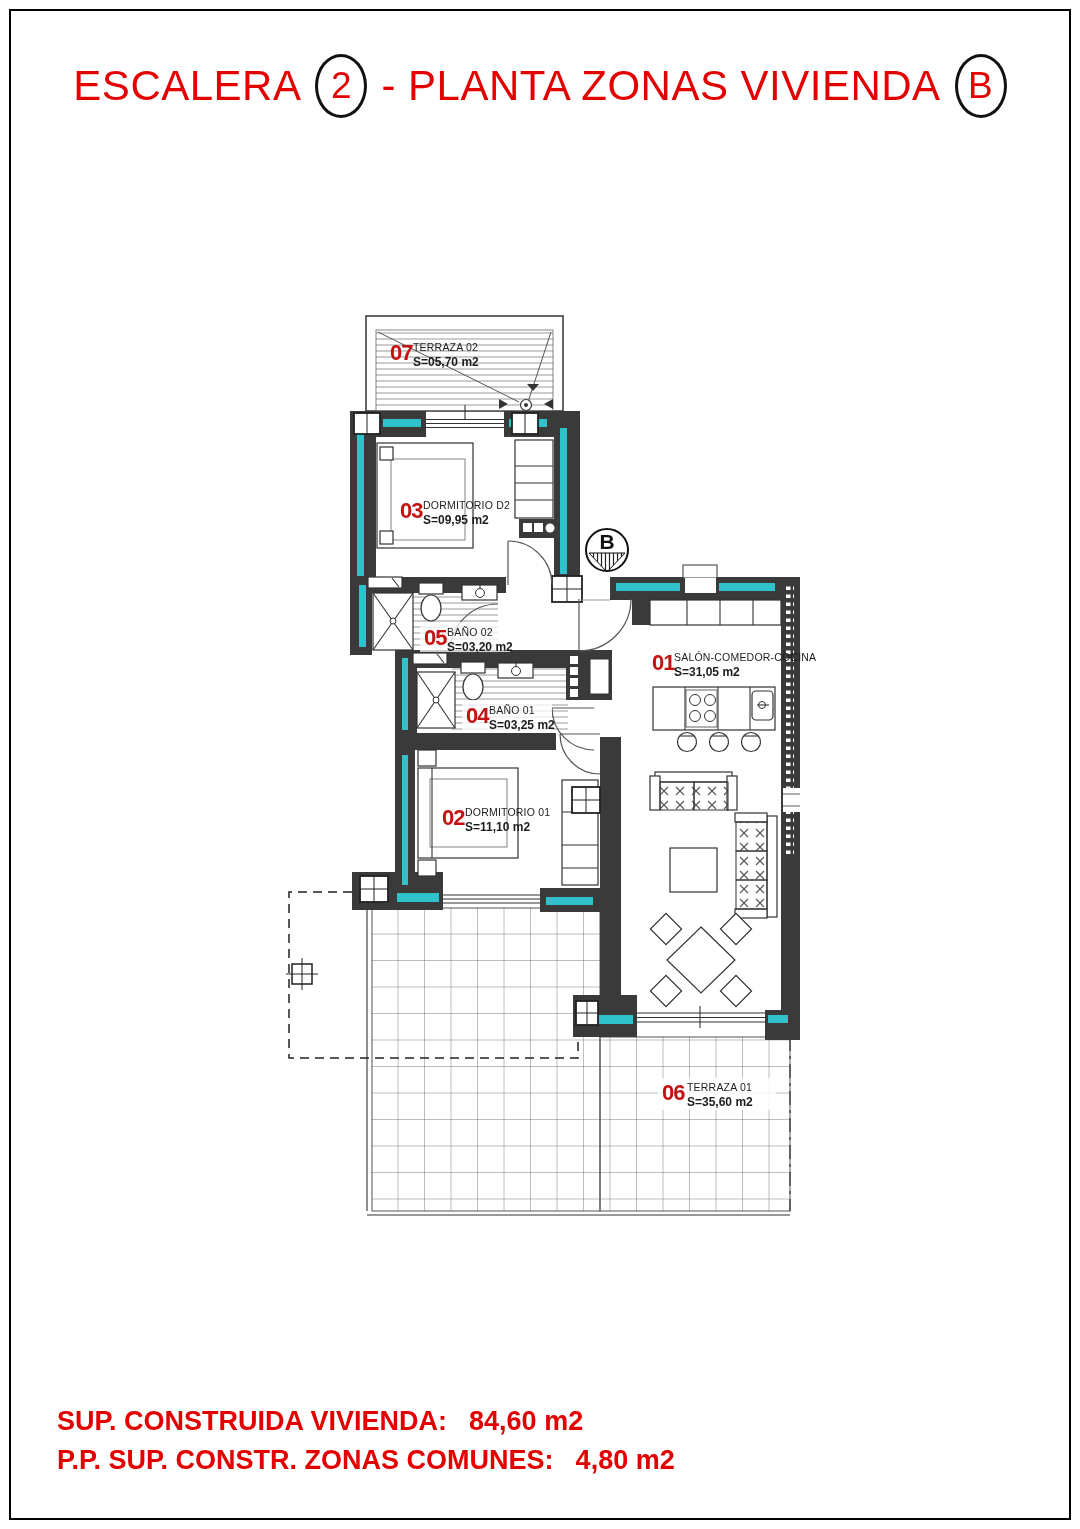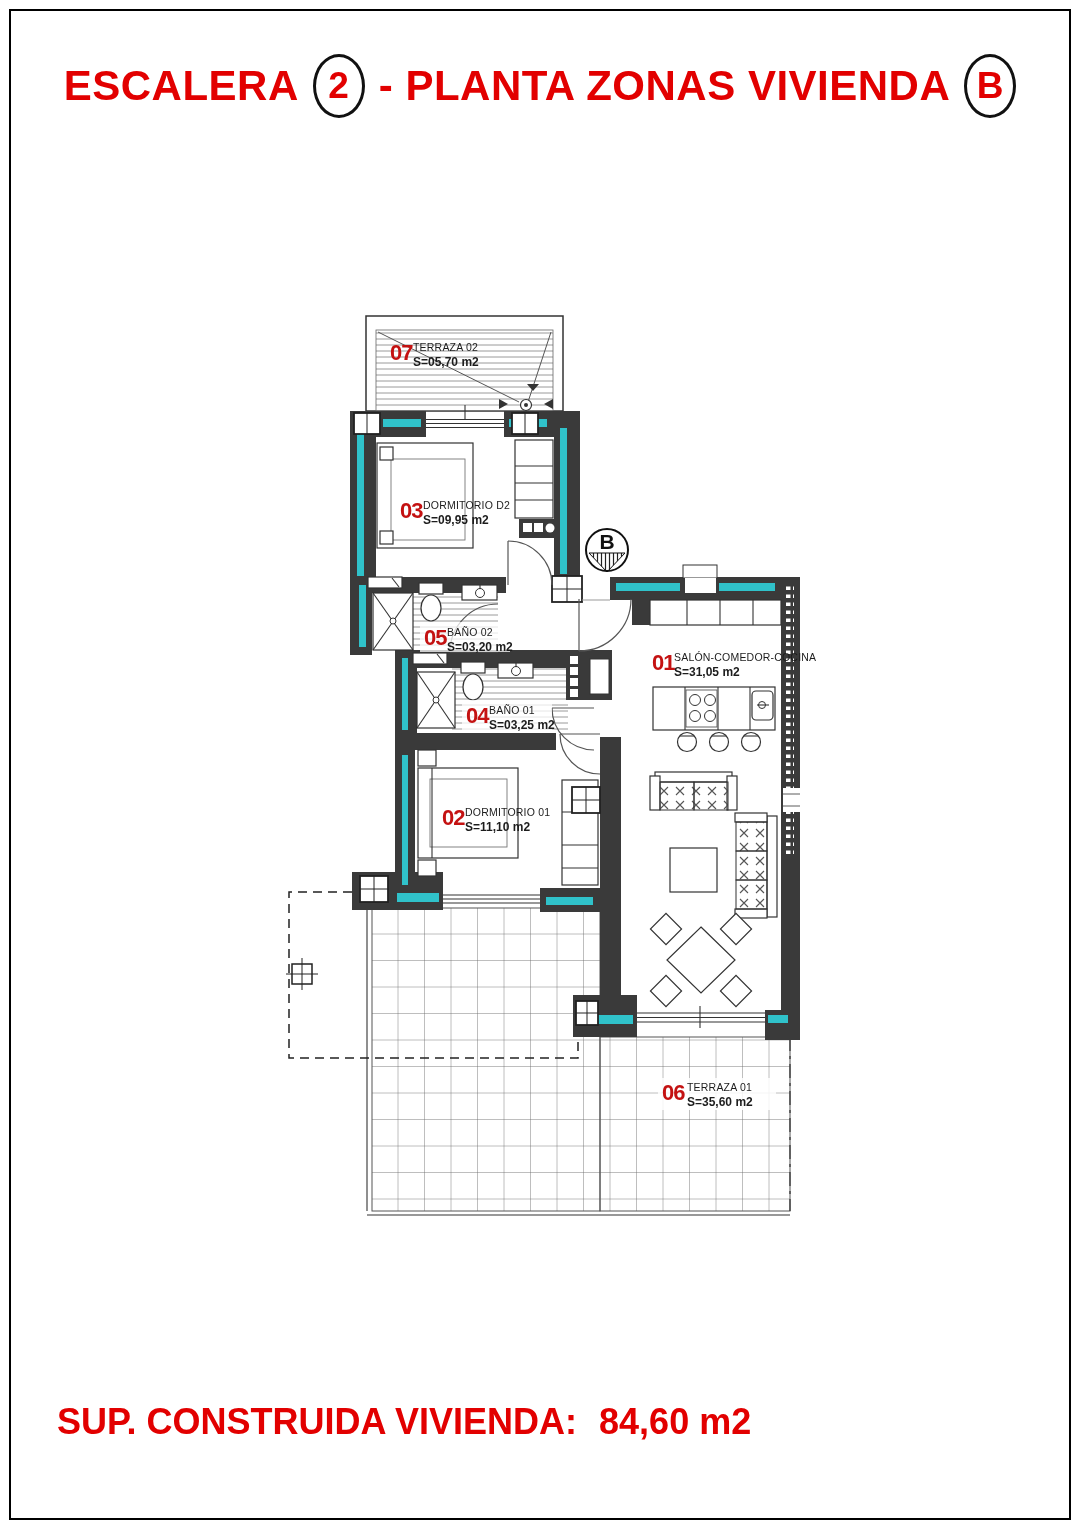--- a/index.html
+++ b/index.html
@@ -1,27 +1,27 @@
 <!DOCTYPE html>
 <html><head>
 <meta charset="utf-8">
 <style>
   html,body{margin:0;padding:0;background:#888;}
   #page{position:relative;width:1080px;height:1529px;background:#ffffff;overflow:hidden;
         font-family:"Liberation Sans",sans-serif;}
   #frame{position:absolute;inset:9px;border:2px solid #000;pointer-events:none;}
   
   #title{position:absolute;top:54px;left:0;width:100%;display:flex;justify-content:center;
-         align-items:center;gap:14px;color:#e20000;font-weight:bold;font-size:42px;
+         align-items:center;gap:14px;color:#e20000;font-weight:normal;font-size:42px;
          letter-spacing:.5px;white-space:nowrap;}
   .badge{display:flex;justify-content:center;align-items:center;width:46px;height:58px;
          border:3px solid #111;border-radius:50%;font-size:37px;color:#e20000;}
   
   #footer{position:absolute;left:57px;top:1402px;color:#e20000;font-weight:bold;
-          font-size:36px;line-height:39px;white-space:nowrap;}
+          font-size:27px;line-height:39px;white-space:nowrap;}
   #footer .val{margin-left:22px;}
   
   svg{position:absolute;left:0;top:0;font-family:"Liberation Sans",sans-serif;}
   .wall{fill:#3a3a3a;}
   .teal{fill:#30c2ca;}
   .thin{stroke:#333;stroke-width:1.2;fill:#fff;}
   .line{stroke:#333;stroke-width:1.1;fill:none;}
   .arc{stroke:#555;stroke-width:1.2;fill:none;}
   .col{fill:#fff;stroke:#222;stroke-width:1.8;}
   .colline{stroke:#222;stroke-width:1;}
@@ -393,14 +393,17 @@
       <text class="num" x="662" y="1100">06</text>
       <text class="rname" x="687" y="1091">TERRAZA 01</text>
       <text class="rarea" x="687" y="1106">S=35,60 m2</text>
     </g>
   </svg>
 
   <div id="footer">
     <div>
       <span>SUP. CONSTRUIDA VIVIENDA:</span><span class="val">84,60 m2</span>
     </div>
+    <div>
+      <span>P.P. SUP. CONSTR. ZONAS COMUNES:</span><span class="val">4,80 m2</span>
+    </div>
   </div>
 </div>
 
 </body></html>

